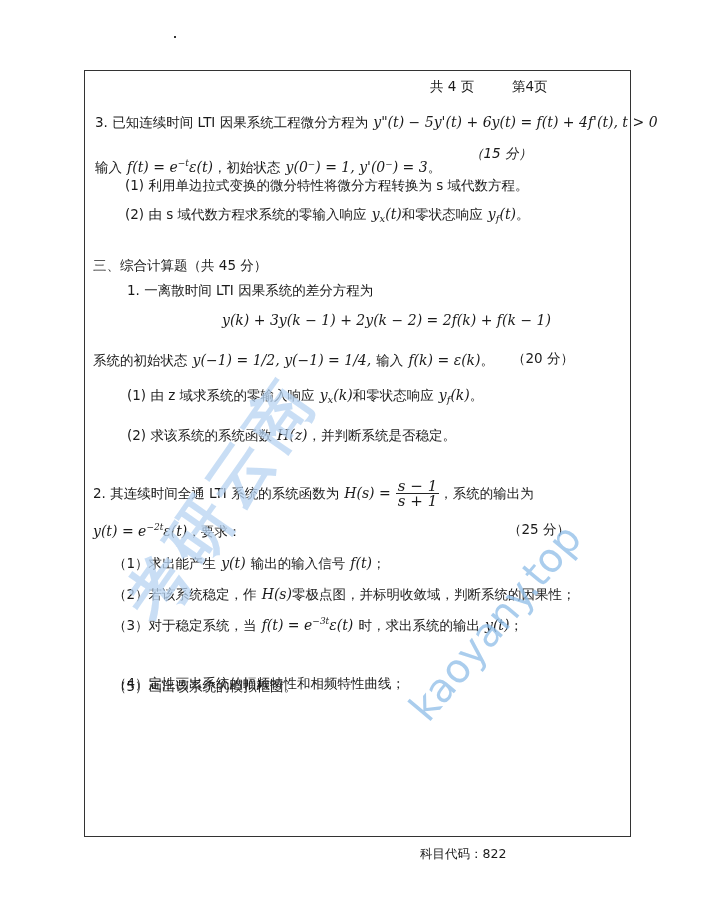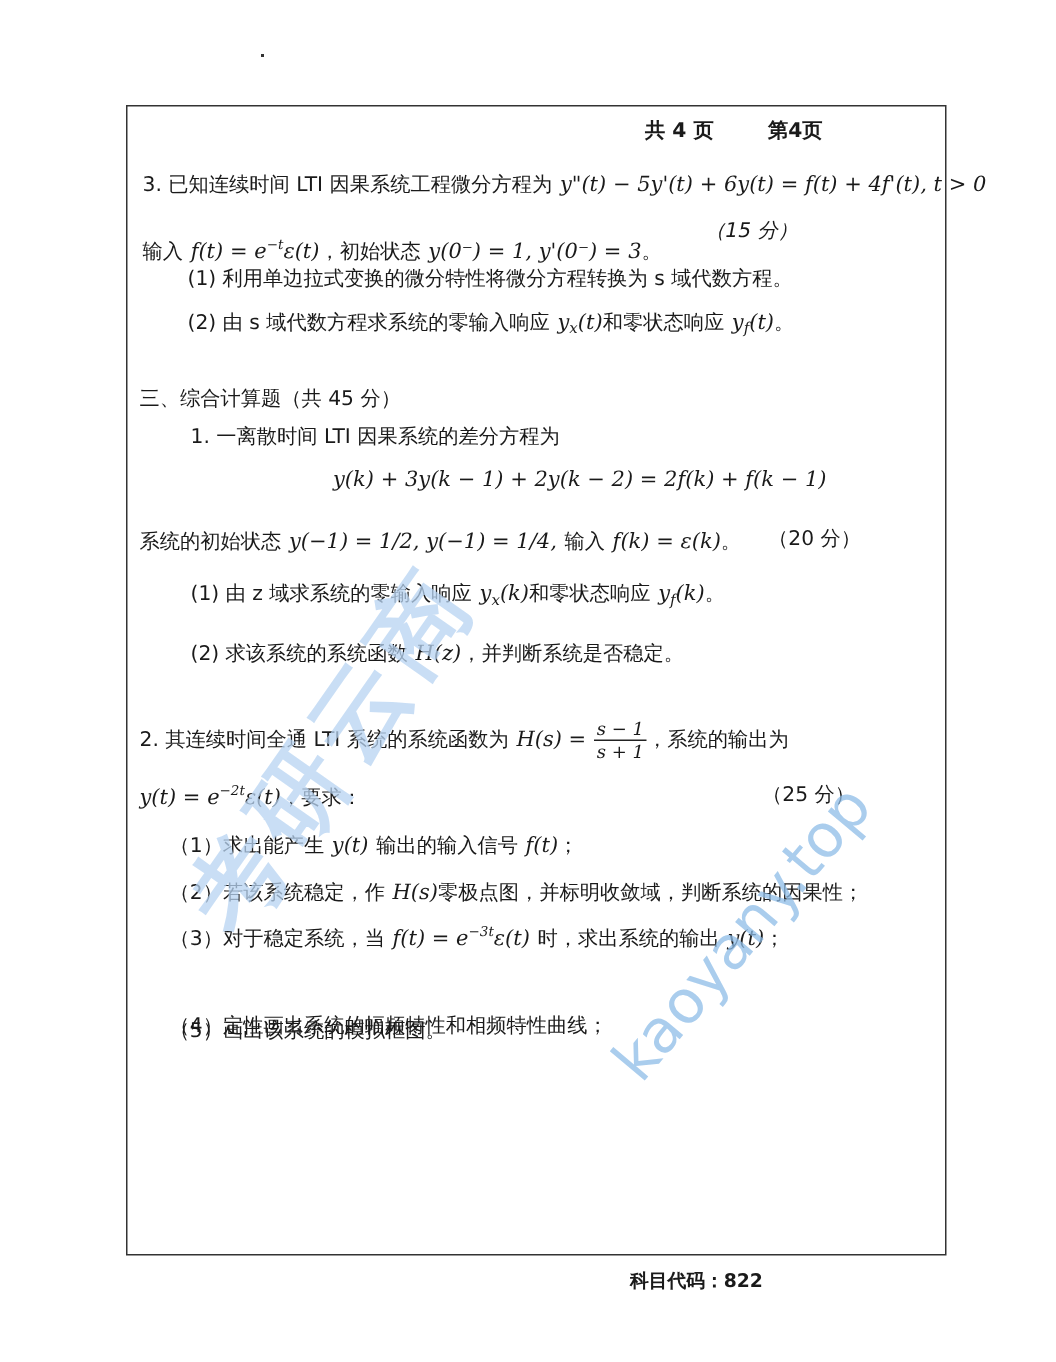--- a/index.html
+++ b/index.html
@@ -3,25 +3,25 @@
 <meta charset="utf-8">
 <style>
   html, body { margin:0; padding:0; }
   body { width:704px; height:908px; background:#ffffff; position:relative; overflow:hidden;
          font-family:"DejaVu Serif", serif; color:#1a1a1a; }
   .stray-dot { position:absolute; left:174px; top:36px; width:2px; height:2px; background:#333; }
   .frame { position:absolute; left:84px; top:70px; width:547px; height:767px;
            border:1.5px solid #333; box-sizing:border-box; }
   .abs { position:absolute; white-space:nowrap; }
   .cjk { font-family:"DejaVu Sans", sans-serif; font-size:13.5px; }
-  .bold { font-weight:bold; }
+  .bold { font-weight:normal; }
   .math { font-family:"DejaVu Serif", serif; font-style:italic; font-size:14px; }
   .sub { font-size:10px; vertical-align:-3px; }
   .sup { font-size:9px; vertical-align:6px; }
-  .frac { display:inline-block; vertical-align:middle; text-align:center; font-style:italic; font-size:12px; line-height:14px; }
+  .frac { display:inline-block; vertical-align:middle; text-align:center; font-style:italic; font-size:15px; line-height:14px; }
   .frac .num { display:block; border-bottom:1px solid #222; padding:0 2px; }
   .frac .den { display:block; padding:0 2px; }
   .wm { position:absolute; color:#b8d4f2; font-family:"DejaVu Sans", sans-serif; opacity:0.75; pointer-events:none; }
   .wm-cn { font-size:64px; font-weight:bold; transform:rotate(-55deg); transform-origin:left top; letter-spacing:6px; }
   .wm-en { font-size:40px; transform:rotate(-50deg); transform-origin:left top; color:#8ebde8; }
 </style>
 </head>
 <body>
 
 <div class="stray-dot"></div>

